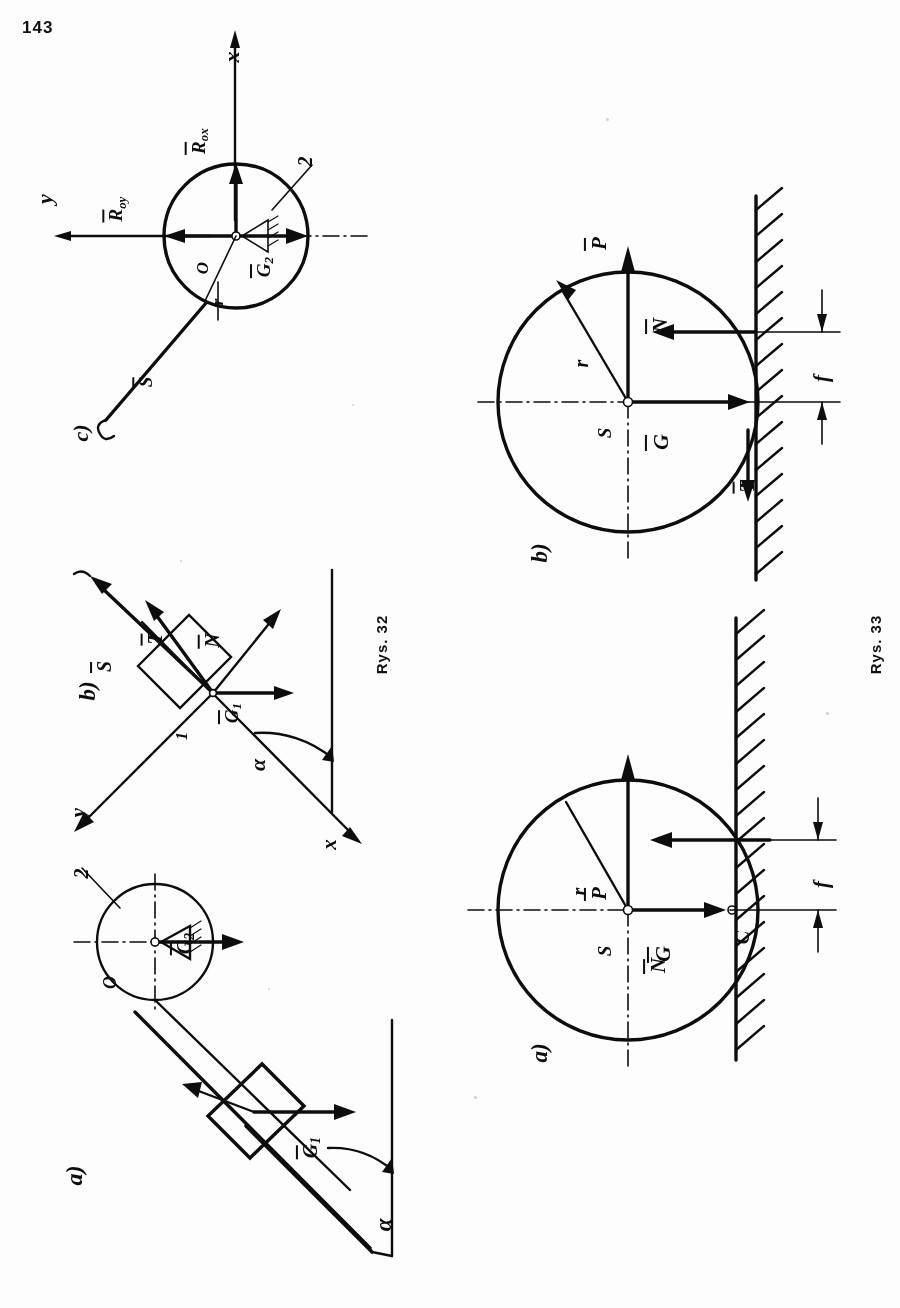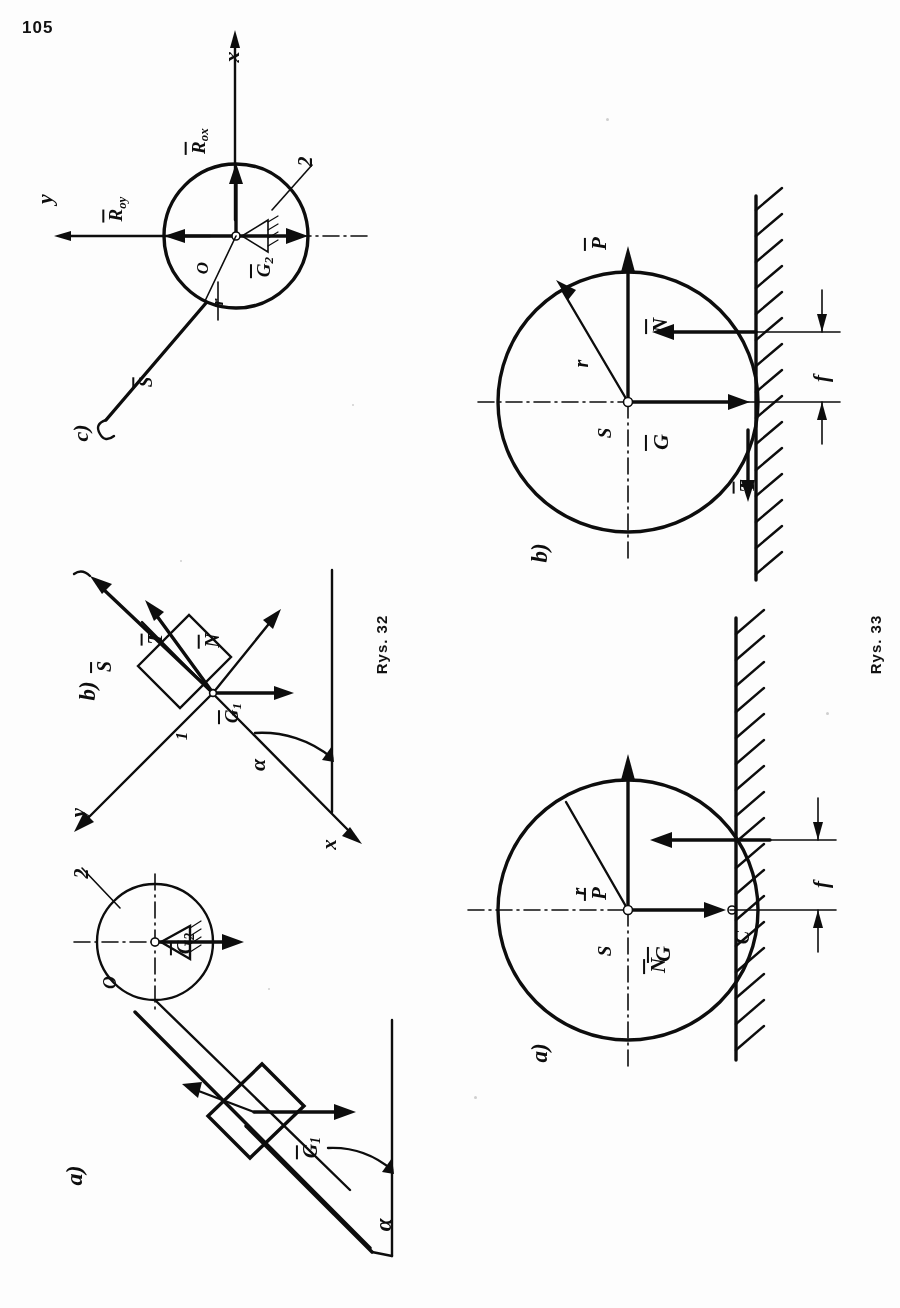--- a/index.html
+++ b/index.html
@@ -53,21 +53,21 @@
   .fillblk{fill:#0d0d0d;}
   .nofill{fill:none;}
   .white{fill:#ffffff;}
   .speck{position:absolute;background:#cfcfcf;border-radius:50%;}
 </style>
 </head>
 <body>
 
 <div class="page">
 
-  <div class="folio">105</div>
+  <div class="folio">143</div>
 
   <div>
     <svg width="420" height="500" style="left:40px; top:20px;">
 
       <line class="ln med" x1="195" y1="200" x2="195" y2="22"></line>
       <polygon class="fillblk" points="195,10 190,28 200,28"></polygon>
 
       <line class="ln med" x1="170" y1="216" x2="25" y2="216"></line>
       <polygon class="fillblk" points="14,216 31,211 31,221"></polygon>
 

